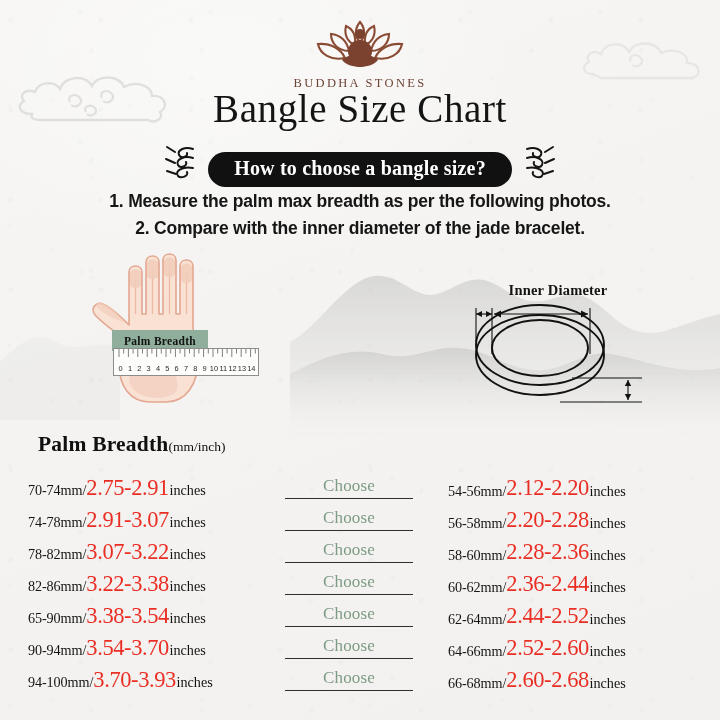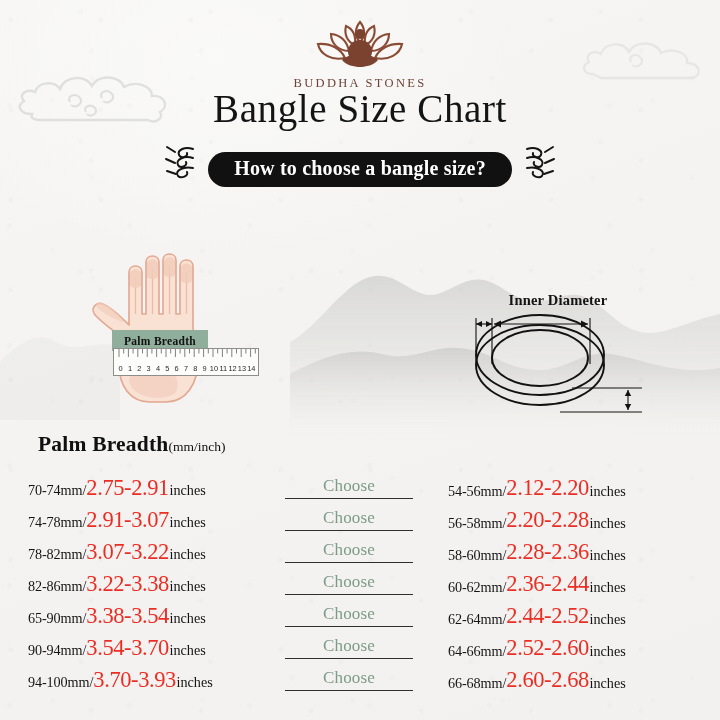--- a/index.html
+++ b/index.html
@@ -158,21 +158,21 @@
     font-family: "Liberation Sans", sans-serif;
     font-size: 7.4px;
     color: #2a2a2a;
   }
   .ruler-nums span { flex: 1; text-align: center; }
 
   
   .bangle-fig {
     position: absolute;
     left: 452px;
-    top: 292px;
+    top: 282px;
     width: 212px;
     height: 128px;
   }
   .inner-diameter-label {
     position: absolute;
     left: 0; right: 0; top: 0;
     text-align: center;
     font-family: "Liberation Serif", serif;
     font-weight: bold;
     font-size: 14.5px;
@@ -325,20 +325,24 @@
     <svg class="ornament flip" viewBox="0 0 34 38">
       <g fill="none" stroke="#151515" stroke-width="2" stroke-linecap="round">
         <path d="M30 6 C22 3 14 7 16 12 C18 16 25 14 24 10"></path>
         <path d="M30 15 C21 12 12 17 15 22 C17 26 25 23 23 19"></path>
         <path d="M30 25 C20 23 11 28 15 33 C18 36 26 33 24 29"></path>
         <path d="M12 9 L4 4 M12 20 L3 16 M13 31 L4 28"></path>
       </g>
     </svg>
   </div>
 
+  <div class="steps">
+    <div>1. Measure the palm max breadth as per the following photos.</div>
+    <div>2. Compare with the inner diameter of the jade bracelet.</div>
+  </div>
 
   <div class="hand-fig">
     <svg viewBox="0 0 232 168" width="232" height="168">
       <g>
 
         <path d="M49 84 C40 78 30 70 24 64 C17 57 24 48 33 53 C41 57 50 66 57 73 L57 20
                  C57 12 70 12 70 20 L70 62 L74 62 L74 10 C74 2 87 2 87 10 L87 62 L91 62
                  L91 8 C91 0 104 0 104 8 L104 62 L108 62 L108 14 C108 6 121 6 121 14
                  L121 74 C121 86 126 96 126 108 C126 132 114 150 94 150 L78 150
                  C58 150 47 134 47 112 Z" fill="#f9e1d4" stroke="#e3a68f" stroke-width="1.6" stroke-linejoin="round"></path>

